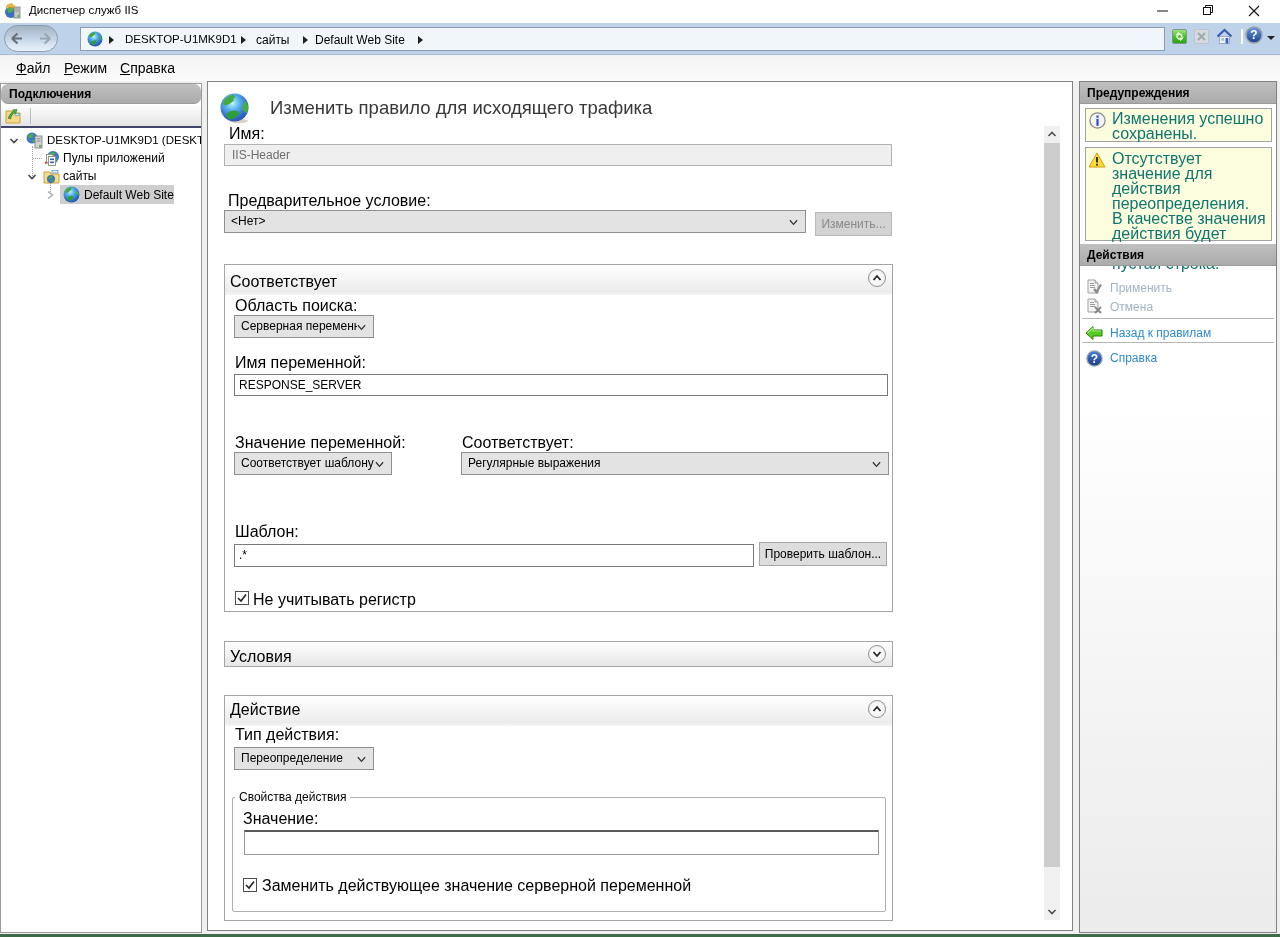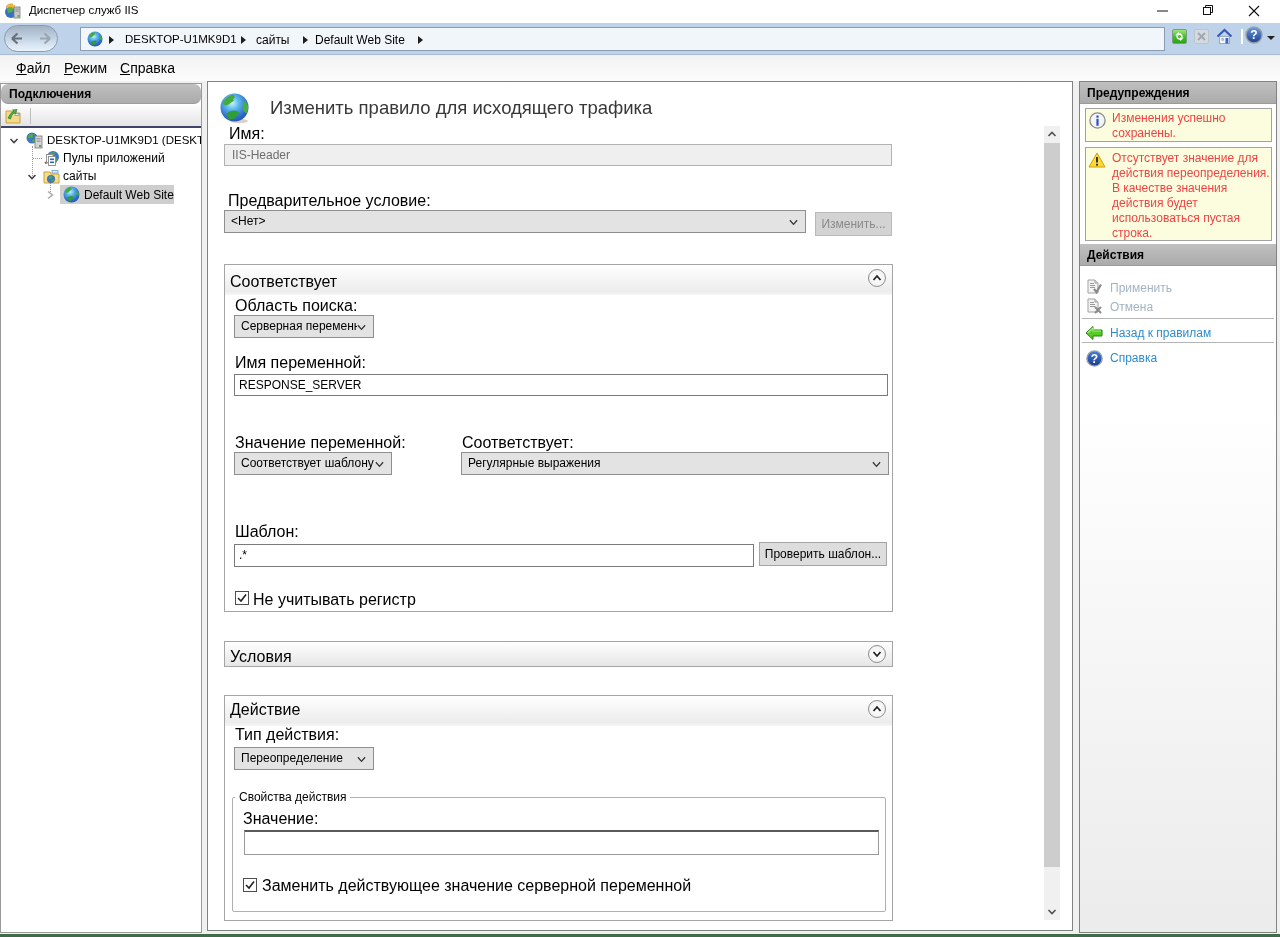--- a/index.html
+++ b/index.html
@@ -39,21 +39,21 @@
 .chev{position:absolute;width:18px;height:18px;border-radius:50%;border:1px solid #8f8f8f;background:radial-gradient(#ffffff,#ededed);}
 .cbx{position:absolute;width:14px;height:14px;background:#fff;border:1px solid #4d4d4d;}
 
 .sb{position:absolute;background:#f0f0f0;}
 .sbthumb{position:absolute;background:#cdcdcd;}
 
 #right{position:absolute;left:1079px;top:81px;width:198px;height:852px;background:linear-gradient(180deg,#ffffff 320px,#ececec 830px);border:1px solid #828282;}
 .rhdr{position:absolute;left:0;width:196px;height:22px;background:linear-gradient(#c0c0c0,#ababab);border-bottom:1px solid #9a9a9a;}
 .rhdr b{position:absolute;left:7px;top:4px;font-size:12px;}
 .ybox{position:absolute;left:5px;width:187px;background:#fcfcdf;border:1px solid #a2a2a2;}
-.ytxt{position:absolute;left:26px;top:2px;width:158px;font-size:12px;line-height:15px;color:#ef4444;}
+.ytxt{position:absolute;left:26px;top:2px;width:158px;font-size:16px;line-height:15px;color:#0f766e;}
 .alink{position:absolute;left:30px;font-size:12px;color:#2e8bcc;}
 .adis{position:absolute;left:30px;font-size:12px;color:#a3b4c4;}
 #greenline{position:absolute;left:0;top:934px;width:1280px;height:3px;background:#3f6b47;}
 </style></head>
 <body>
 
 <div id="titlebar">
   <svg class="abs" style="left:5px;top:3px" width="16" height="16" viewBox="0 0 16 16">
     <circle cx="6" cy="9" r="6" fill="#3a6fc4"></circle>
     <path d="M2 6 Q5 3 9 5 L7 9 L3 10 Z" fill="#4db04d"></path>

